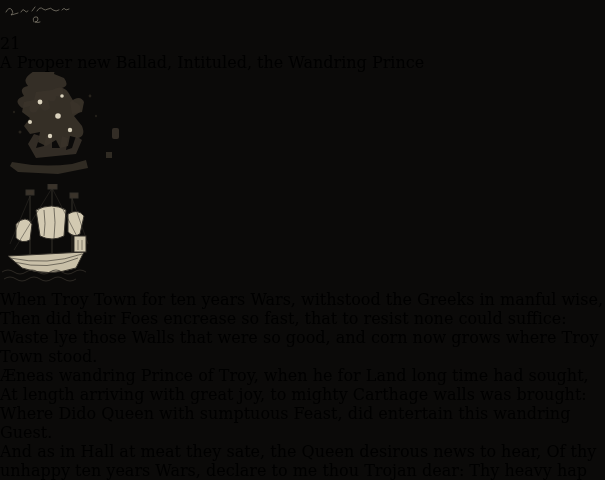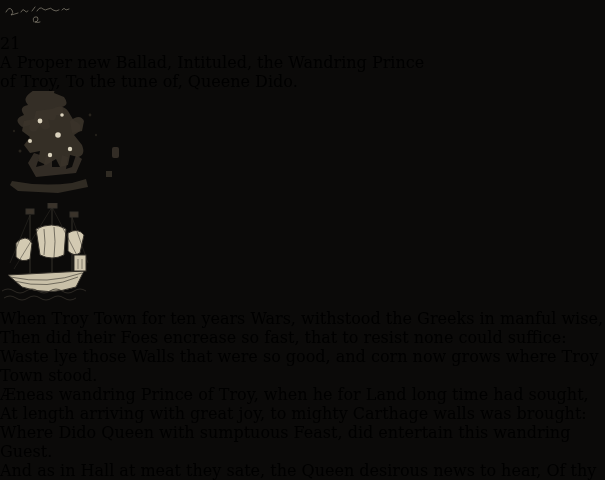--- a/index.html
+++ b/index.html
@@ -79,21 +79,20 @@
           <path d="M34,22 q-2,-4 1,-5 q3,-1 3,2 q0,3 -3,3 q3,1 5,0"></path>
         </g>
       </svg>
     </div>
 
     <div class="pencil-number">21</div>
 
     <div class="sheet">
 
       <div class="btitle l1">A Proper new Ballad, Intituled, the Wandring Prince</div>
-      <div class="btitle l2">of Troy, To the tune of, Queene Dido.</div>
 
       <div class="woodcut" style="left:22px;top:34px">
         <svg width="124" height="108" viewBox="0 0 124 108">
           <g fill="#3a332a">
             <path opacity=".88" d="M30,2 q-8,6 -2,12 q-10,2 -4,10 q-12,4 -2,12 l8,-2 q-2,8 6,6 l4,-6 q4,8 10,2 l-2,-8 q8,4 8,-4 q10,2 6,-8 q8,-2 2,-10 l-10,-4 q2,-6 -6,-6 q-4,-6 -10,0 z"></path>
             <path opacity=".9" d="M52,18 q10,-6 16,2 l6,10 q8,2 6,10 l-6,4 8,10 q4,10 -4,12 l-8,-2 -2,10 -8,2 -4,-8 -10,6 -8,-4 2,-10 -10,2 -6,-8 6,-8 -8,-6 2,-10 10,-2 2,-8 z"></path>
             <path opacity=".85" d="M28,72 l6,-10 6,2 -4,12 8,-2 2,-10 6,0 0,12 8,0 2,-12 6,2 -2,12 6,-2 4,-12 6,4 -6,14 -40,4 z"></path>
             <path opacity=".8" d="M12,90 q30,6 60,2 l14,-4 2,8 -30,6 -40,-2 -8,-6 z"></path>
             <path opacity=".9" d="M70,30 q10,-8 14,0 l-2,10 -10,2 z"></path>
             <circle cx="20" cy="60" r="1.5" opacity=".6"></circle>

